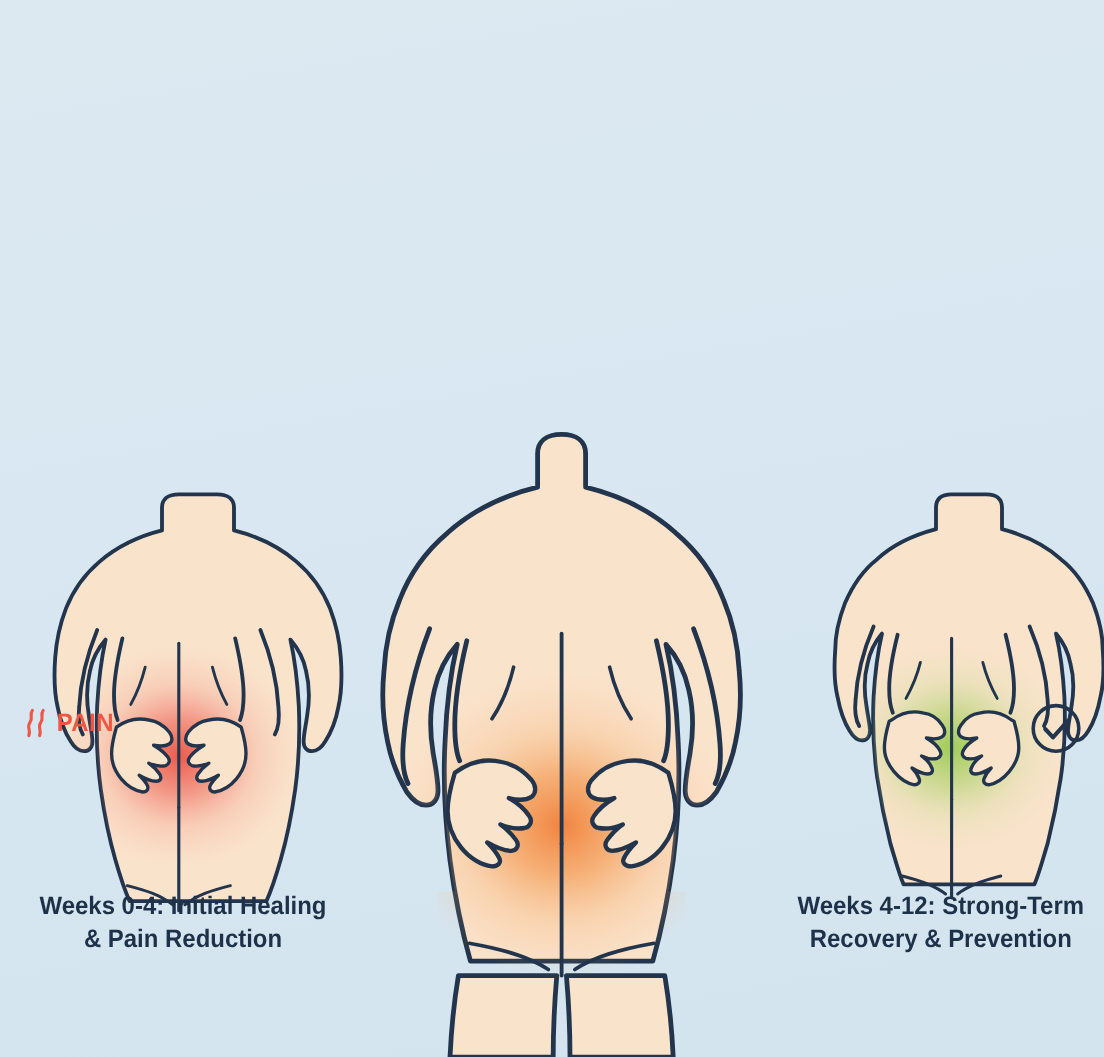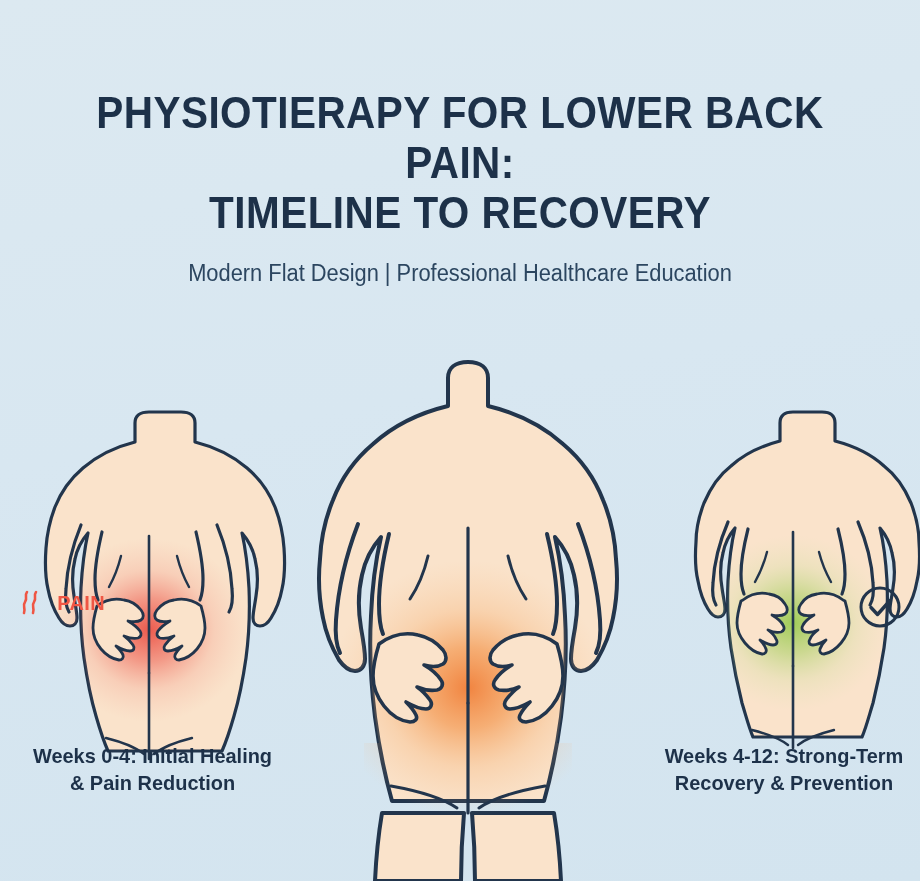--- a/index.html
+++ b/index.html
@@ -81,21 +81,21 @@
   #caption-left  { left: 0px;   top: 742px; width: 305px; }
   #caption-right { left: 648px; top: 742px; width: 272px; }
 
   
   #pain-badge {
     position: absolute;
     left: 22px;
     top: 590px;
     display: flex;
     align-items: center;
-    gap: 14px;
+    gap: 4px;
     z-index: 8;
   }
   #pain-badge .pain-text {
     font-family: "Liberation Sans Narrow", "Liberation Sans", sans-serif;
     font-size: 21px;
     font-weight: bold;
     color: #ef5644;
     letter-spacing: 0.4px;
     transform: scaleX(0.95);
   }
@@ -108,27 +108,20 @@
     width: 44px;
     height: 44px;
     z-index: 8;
   }
 </style>
 </head>
 <body>
 
 <div id="poster">
 
-  <div class="header">
-    <h1 class="title">
-      <span class="title-line">PHYSIOTIERAPY FOR LOWER BACK PAIN:</span>
-      <span class="title-line">TIMELINE TO RECOVERY</span>
-    </h1>
-    <p class="subtitle">Modern Flat Design | Professional Healthcare Education</p>
-  </div>
 
   <div class="figure" id="fig-left">
     <svg viewBox="0 0 262 430" width="262" height="430" xmlns="http://www.w3.org/2000/svg">
       <defs>
         <radialGradient id="glowRed" cx="50%" cy="50%" r="50%">
           <stop offset="0%" stop-color="#e8392f" stop-opacity="0.80"></stop>
           <stop offset="35%" stop-color="#ea4338" stop-opacity="0.46"></stop>
           <stop offset="65%" stop-color="#ef6a5c" stop-opacity="0.17"></stop>
           <stop offset="100%" stop-color="#f08a7c" stop-opacity="0"></stop>
         </radialGradient>

